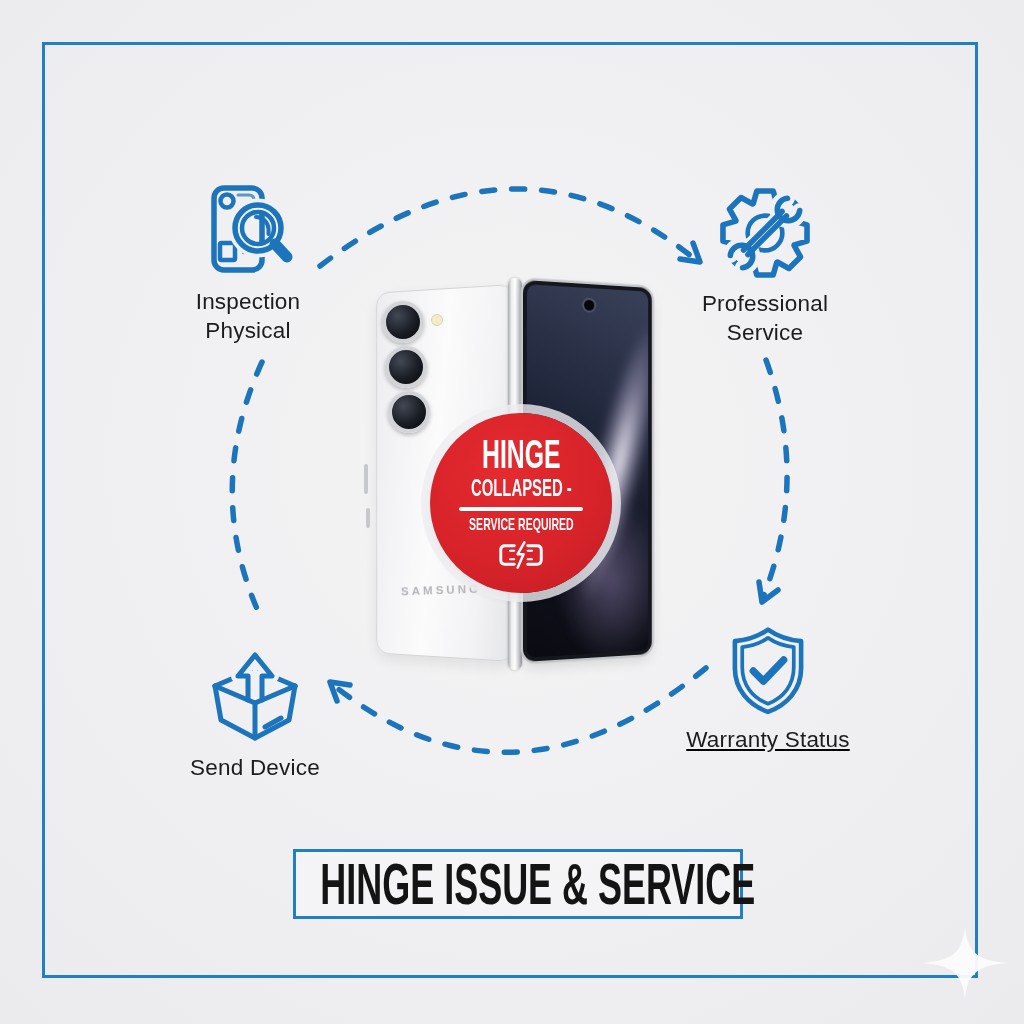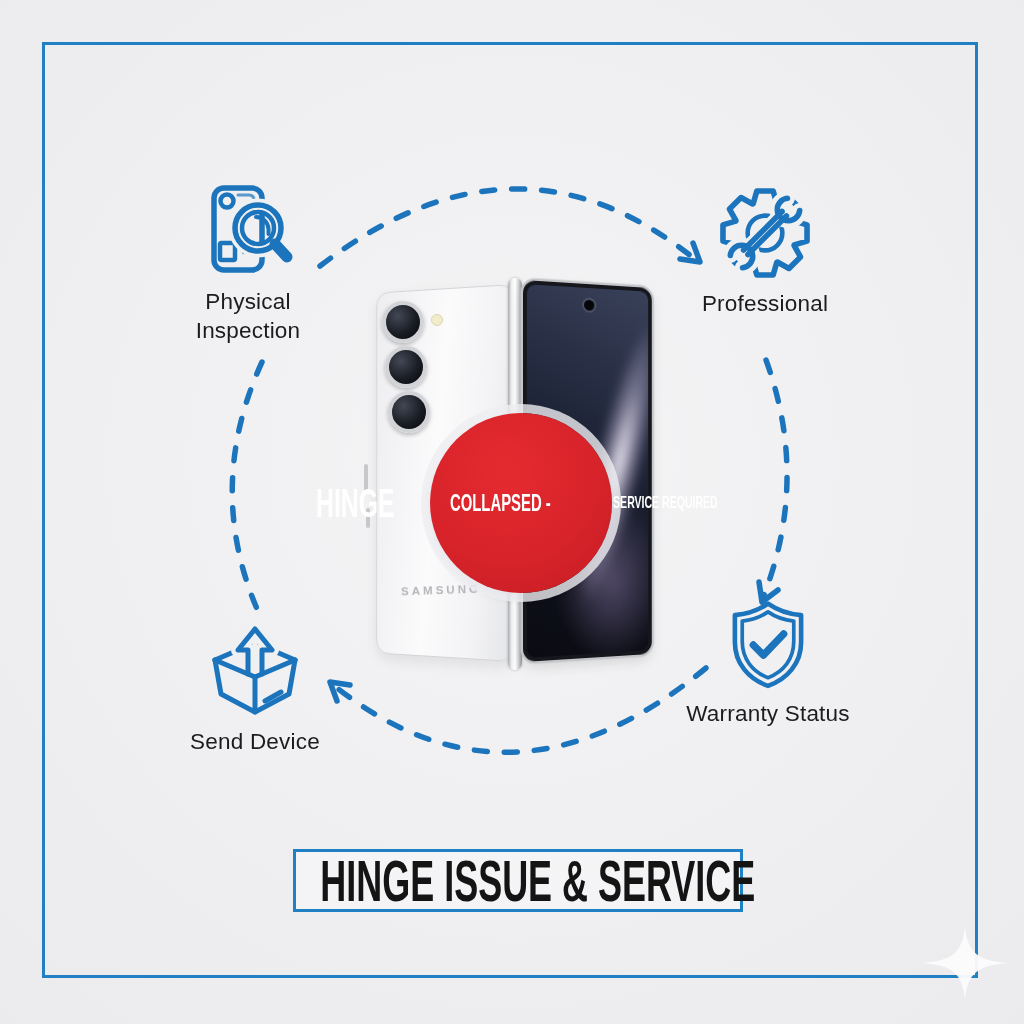--- a/index.html
+++ b/index.html
@@ -76,32 +76,32 @@
     font-size:11.5px;font-weight:bold;letter-spacing:3px;color:#b4b5b9;
     transform:rotate(-2deg);
   }
   .side-btn{position:absolute;background:#c7c8cc;border-radius:2px;}
 
   
   .badge{
     position:absolute;left:430px;top:413px;width:182px;height:180px;border-radius:50%;
     background:radial-gradient(circle at 42% 32%, #e42b30 0%, #d8232a 55%, #c41d24 100%);
     box-shadow:0 0 0 9px rgba(238,238,241,.8), 0 4px 10px rgba(0,0,0,.18);
-    z-index:5;display:flex;flex-direction:row;align-items:center;justify-content:center;
+    z-index:5;display:flex;flex-direction:column;align-items:center;justify-content:center;
     color:#fff;
   }
   .cond{display:inline-block;transform:scaleX(0.62);transform-origin:center;white-space:nowrap;font-weight:bold;}
   .badge-l1{font-size:40px;line-height:1.0;}
   .badge-l2{font-size:24px;line-height:1.15;}
   .badge-div{width:124px;height:3.5px;background:#fff;margin:6px 0 5px 0;border-radius:2px;}
   .badge-l3{font-size:17px;line-height:1.1;}
 
   
   .title-banner{
-    position:absolute;left:293px;top:849px;width:450px;height:63px;z-index:3;
+    position:absolute;left:293px;top:849px;width:450px;height:70px;z-index:3;
     border:3.5px solid #2080c4;box-sizing:border-box;background:rgba(255,255,255,.35);
     display:flex;align-items:center;justify-content:center;padding-left:40px;
   }
   .title-text{font-size:58px;font-weight:bold;color:#141414;line-height:1;}
 
   .sparkle{position:absolute;left:903px;top:903px;z-index:7;}
 </style>
 </head>
 <body>
 
@@ -130,22 +130,22 @@
         <rect x="22" y="61" width="15" height="17" rx="1.5" stroke-width="4.5"></rect>
         <circle cx="46" cy="70" r="2.2" fill="#1b74bc" stroke="none"></circle>
         <circle cx="60" cy="46" r="23" stroke="#eff0f1" stroke-width="13"></circle>
         <circle cx="60" cy="46" r="23"></circle>
         <circle cx="60" cy="46" r="16" stroke-width="4.5"></circle>
         <path d="M 58 35 A 12.5 12.5 0 0 1 70.5 47 L 70.5 52" stroke-width="4"></path>
         <path d="M 77 62 L 89 75" stroke-width="11"></path>
       </g>
     </svg>
     <div class="step-label">
+      <span>Inspection</span>
       <span>Physical</span>
-      <span>Inspection</span>
     </div>
   </div>
 
   <div class="step" style="left:665px;top:182px;width:200px;text-align:center;">
     <svg class="icon" width="102" height="102" viewBox="0 0 100 100">
       <g fill="none" stroke-linecap="round" stroke-linejoin="round">
         <g stroke="#1b74bc" stroke-width="5.5">
           <path d="M 38.4 21.3 L 42 8.8 L 58 8.8 L 61.6 21.3 L 62.1 21.5 L 73.5 15.2 L 84.8 26.5 L 78.5 37.9 L 78.7 38.4 L 91.2 42 L 91.2 58 L 78.7 61.6 L 78.5 62.1 L 84.8 73.5 L 73.5 84.8 L 62.1 78.5 L 61.6 78.7 L 58 91.2 L 42 91.2 L 38.4 78.7 L 37.9 78.5 L 26.5 84.8 L 15.2 73.5 L 21.5 62.1 L 21.3 61.6 L 8.8 58 L 8.8 42 L 21.3 38.4 L 21.5 37.9 L 15.2 26.5 L 26.5 15.2 L 37.9 21.5 Z"></path>
           <circle cx="50" cy="50" r="17" stroke-width="4.5"></circle>
         </g>
@@ -157,38 +157,39 @@
         <g stroke="#1b74bc" stroke-width="5.5">
           <path d="M 16 72 A 11 11 0 1 1 28 84"></path>
           <path d="M 72 16 A 11 11 0 1 0 84 28"></path>
           <path d="M 33.3 71 L 71 33.3"></path>
           <path d="M 29 66.7 L 66.7 29"></path>
         </g>
       </g>
     </svg>
     <div class="step-label">
       <span>Professional</span>
-    </div>
-  </div>
-
-  <div class="step" style="left:668px;top:596px;width:200px;">
+      <span>Service</span>
+    </div>
+  </div>
+
+  <div class="step" style="left:668px;top:622px;width:200px;text-decoration:underline;">
     <svg class="icon" width="92" height="98" viewBox="0 0 100 100">
       <g fill="none" stroke="#1b74bc" stroke-linecap="round" stroke-linejoin="round">
         <path stroke-width="5" d="M 50 5 C 40 12 27 16.5 14 17.5 L 14 47 C 14 70 29 87 50 94.5 C 71 87 86 70 86 47 L 86 17.5 C 73 16.5 60 12 50 5 Z"></path>
         <path stroke-width="4" d="M 50 14 C 42 19.5 32 23 22 24 L 22 46 C 22 65 33 79 50 85.5 C 67 79 78 65 78 46 L 78 24 C 68 23 58 19.5 50 14 Z"></path>
         <path stroke-width="8" d="M 34 50 L 45 61 L 67 38"></path>
       </g>
     </svg>
     <div class="step-label">
       <span>Warranty Status</span>
 
     </div>
   </div>
 
-  <div class="step" style="left:155px;top:618px;width:200px;">
+  <div class="step" style="left:155px;top:644px;width:200px;">
     <svg class="icon" width="100" height="104" viewBox="0 0 100 100">
       <g fill="none" stroke-linecap="round" stroke-linejoin="round">
         <g stroke="#1b74bc" stroke-width="5">
           <path d="M 10 40 L 45 25"></path>
           <path d="M 90 40 L 55 25"></path>
         </g>
         <path stroke="#eff0f1" stroke-width="14" d="M 43 54 L 43 30 L 33 30 L 50 9 L 67 30 L 57 30 L 57 54"></path>
         <g stroke="#1b74bc" stroke-width="5">
           <path d="M 10 40 L 50 57 L 90 40"></path>
           <path d="M 10 40 L 16 74 L 50 92 L 84 74 L 90 40"></path>

